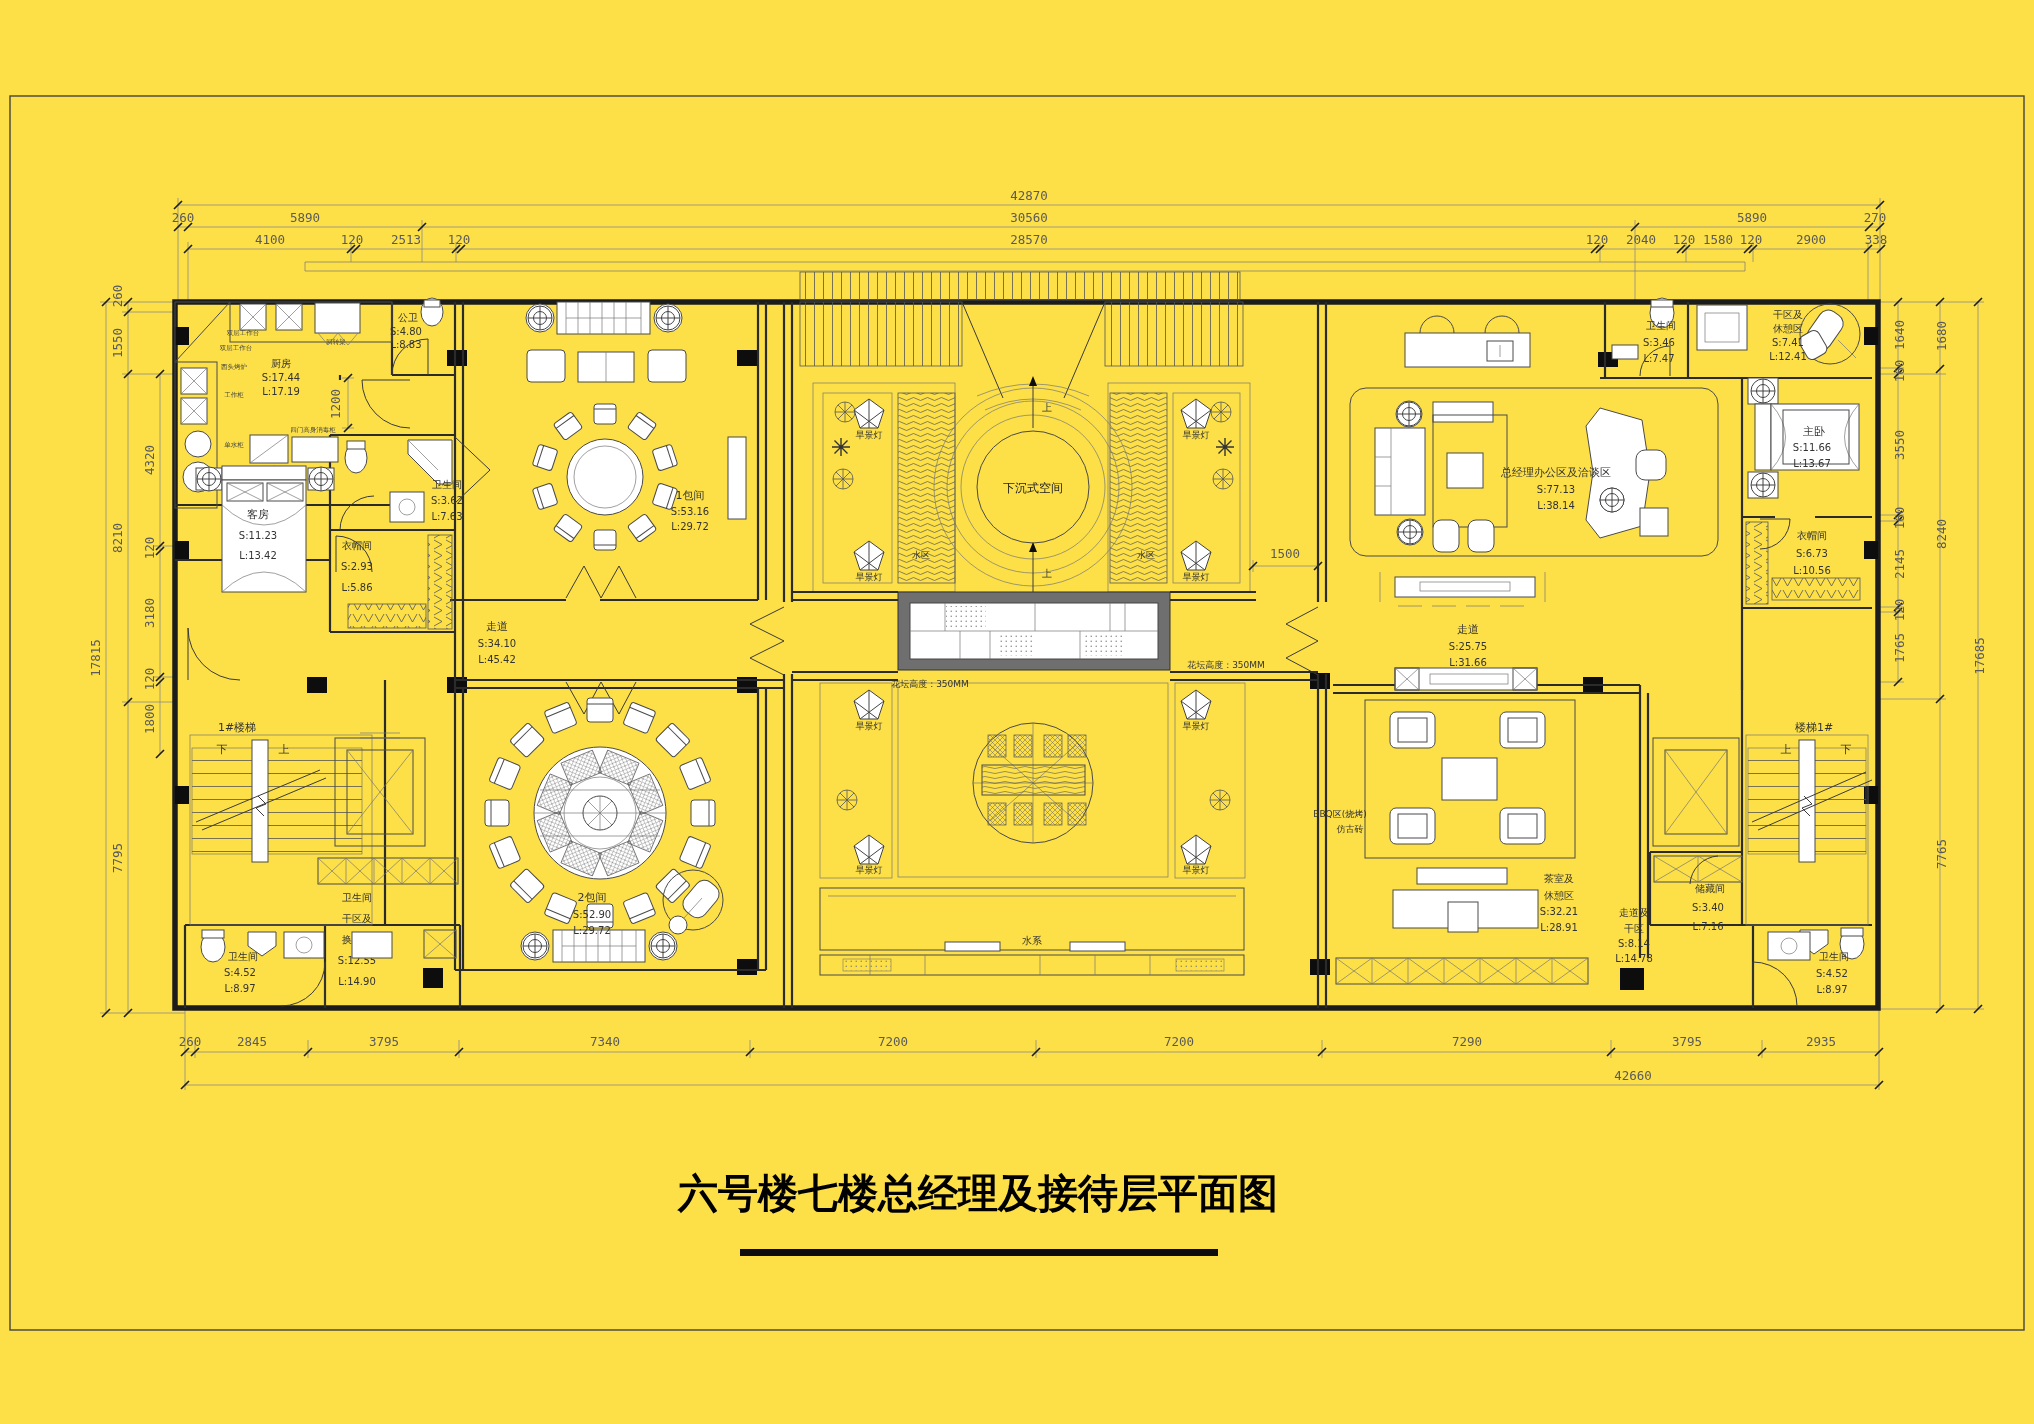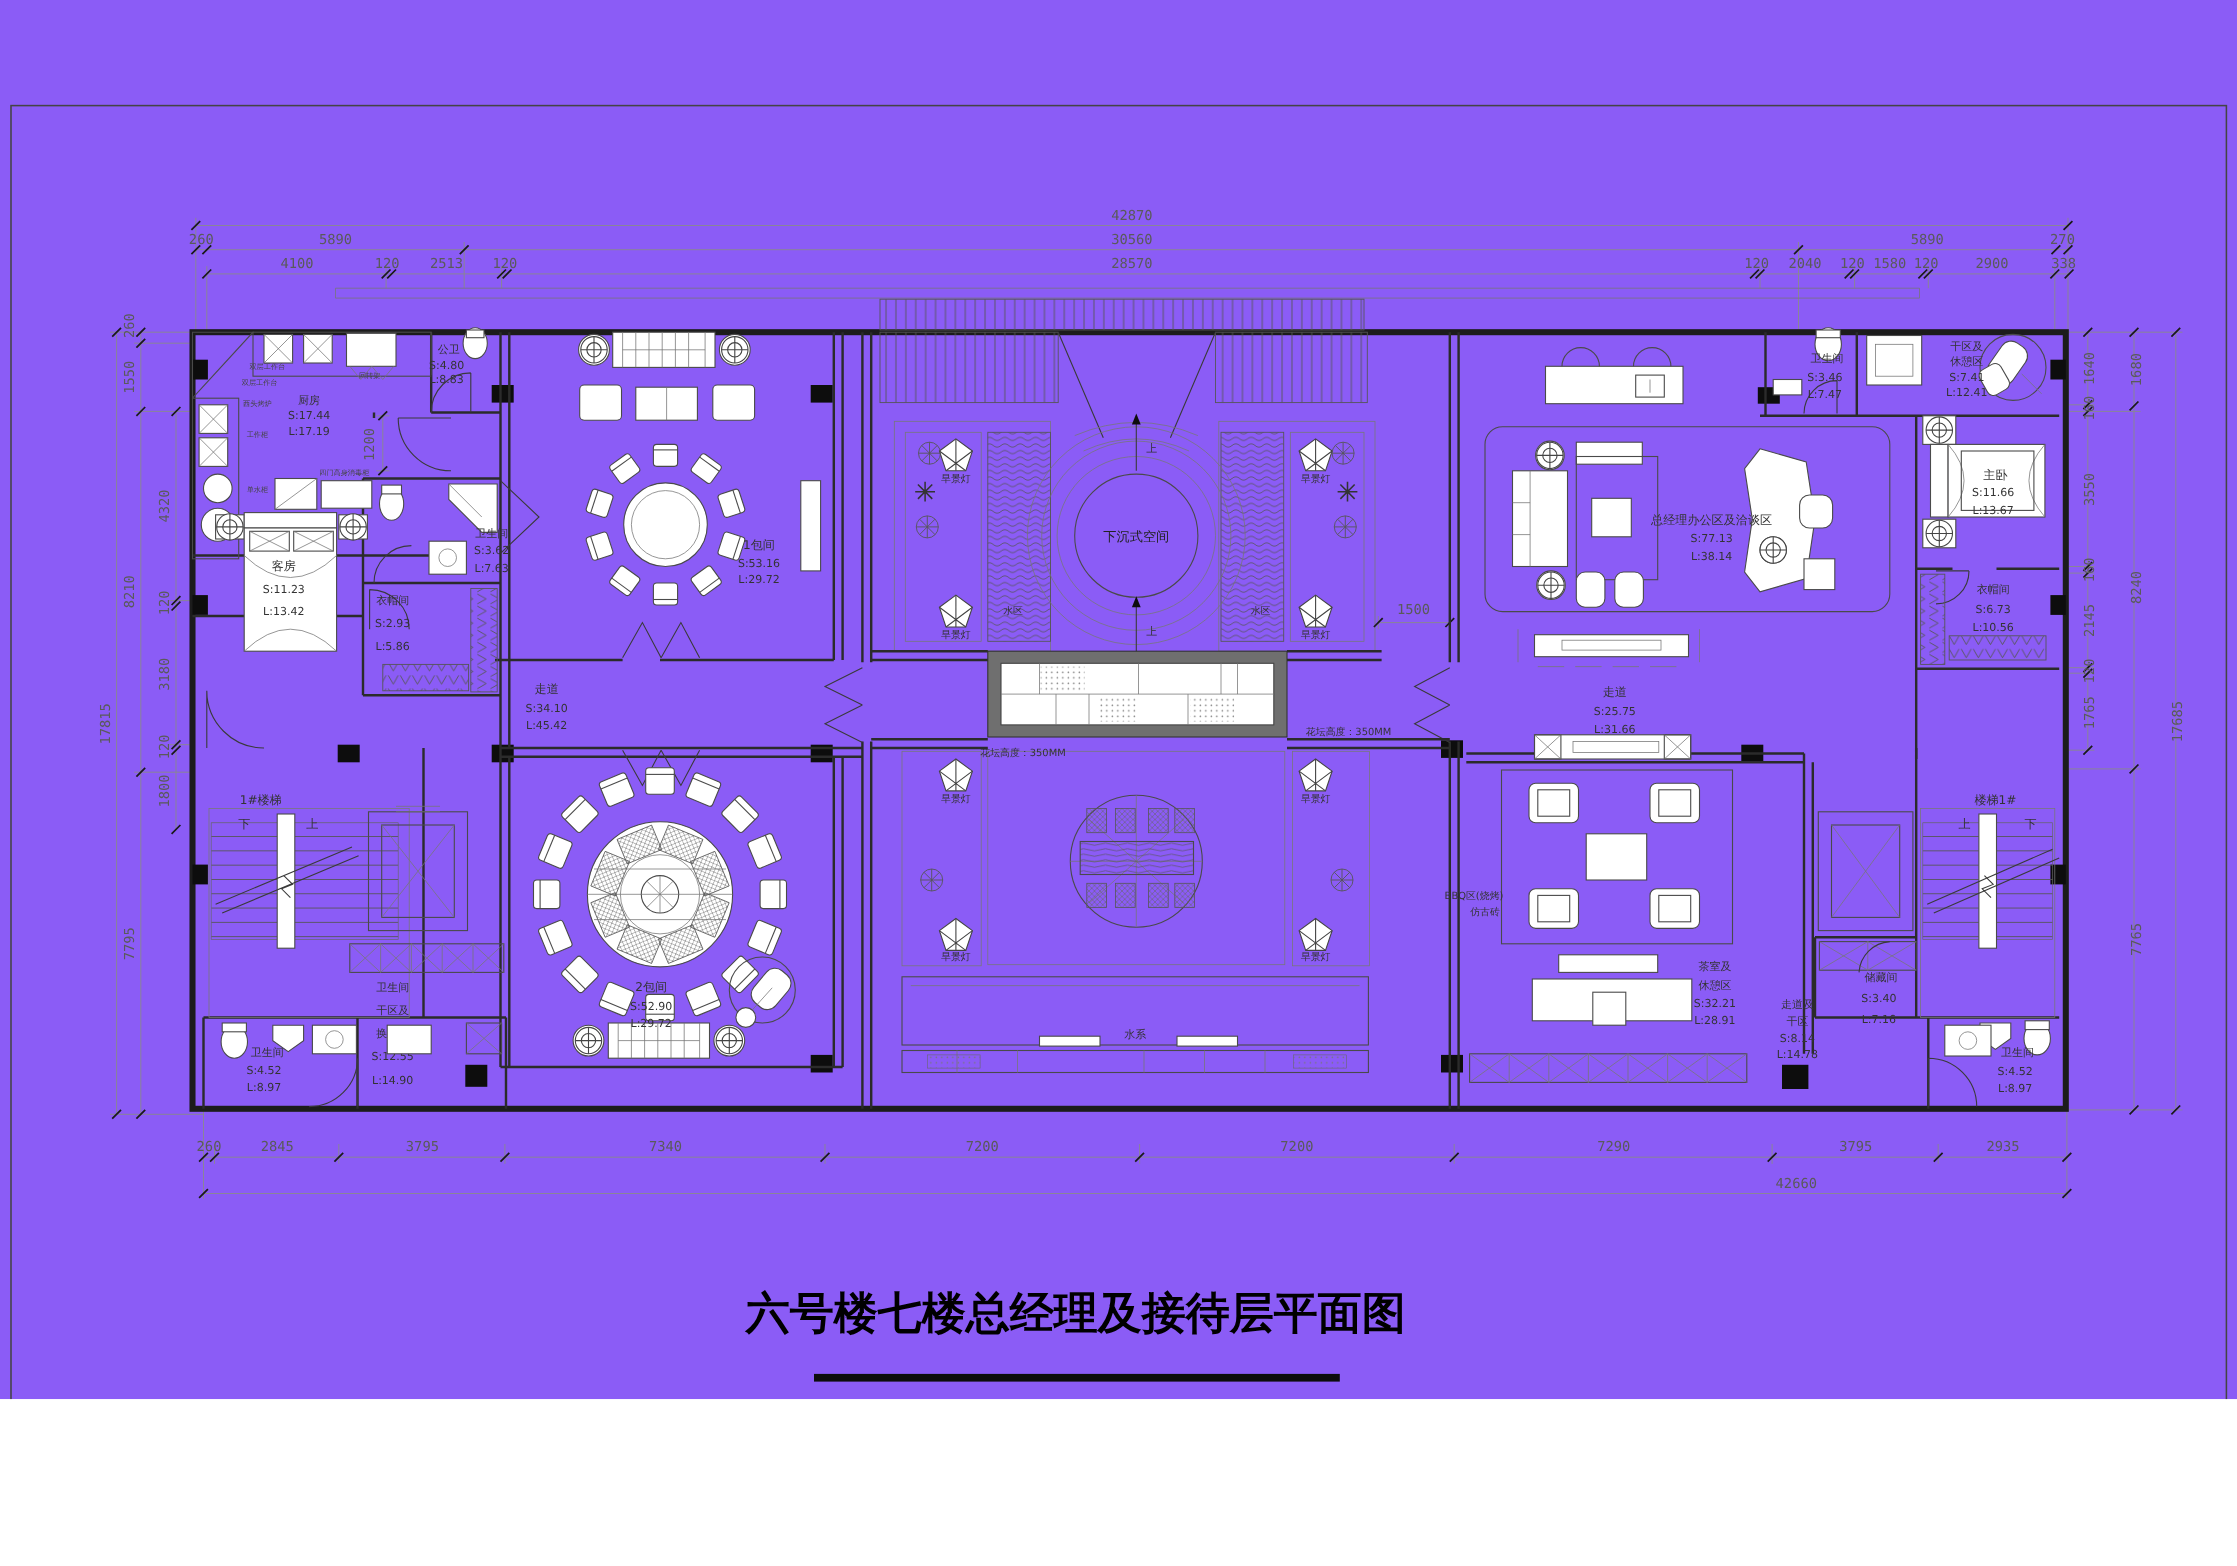--- a/index.html
+++ b/index.html
@@ -1,16 +1,16 @@
 <!DOCTYPE html>
 <html><head>
 <meta charset="utf-8">
 <style>
   html,body{margin:0;padding:0;background:#fff}
-  .stage{position:relative;width:2034px;height:1272px;background:#8b5cf6;overflow:hidden}
+  .stage{position:relative;width:2034px;height:1424px;background:#fde047;overflow:hidden}
   svg{display:block}
   .ln{stroke:#3a3a3a;stroke-width:1;fill:none}
   .lt{stroke:#777;stroke-width:.7;fill:none}
   .wall{stroke:#2b2b2b;stroke-width:2.2;fill:none}
   .owall{stroke:#1c1c1c;stroke-width:5.5;fill:none}
   .frame{stroke:#444;stroke-width:1.4;fill:none}
   .dim{stroke:#8a8a8a;stroke-width:.8;fill:none}
   .tick{stroke:#1a1a1a;stroke-width:1.6;fill:none}
   .blk{fill:#0d0d0d;stroke:none}
   .furn{stroke:#4a4a4a;stroke-width:1;fill:#fff}

